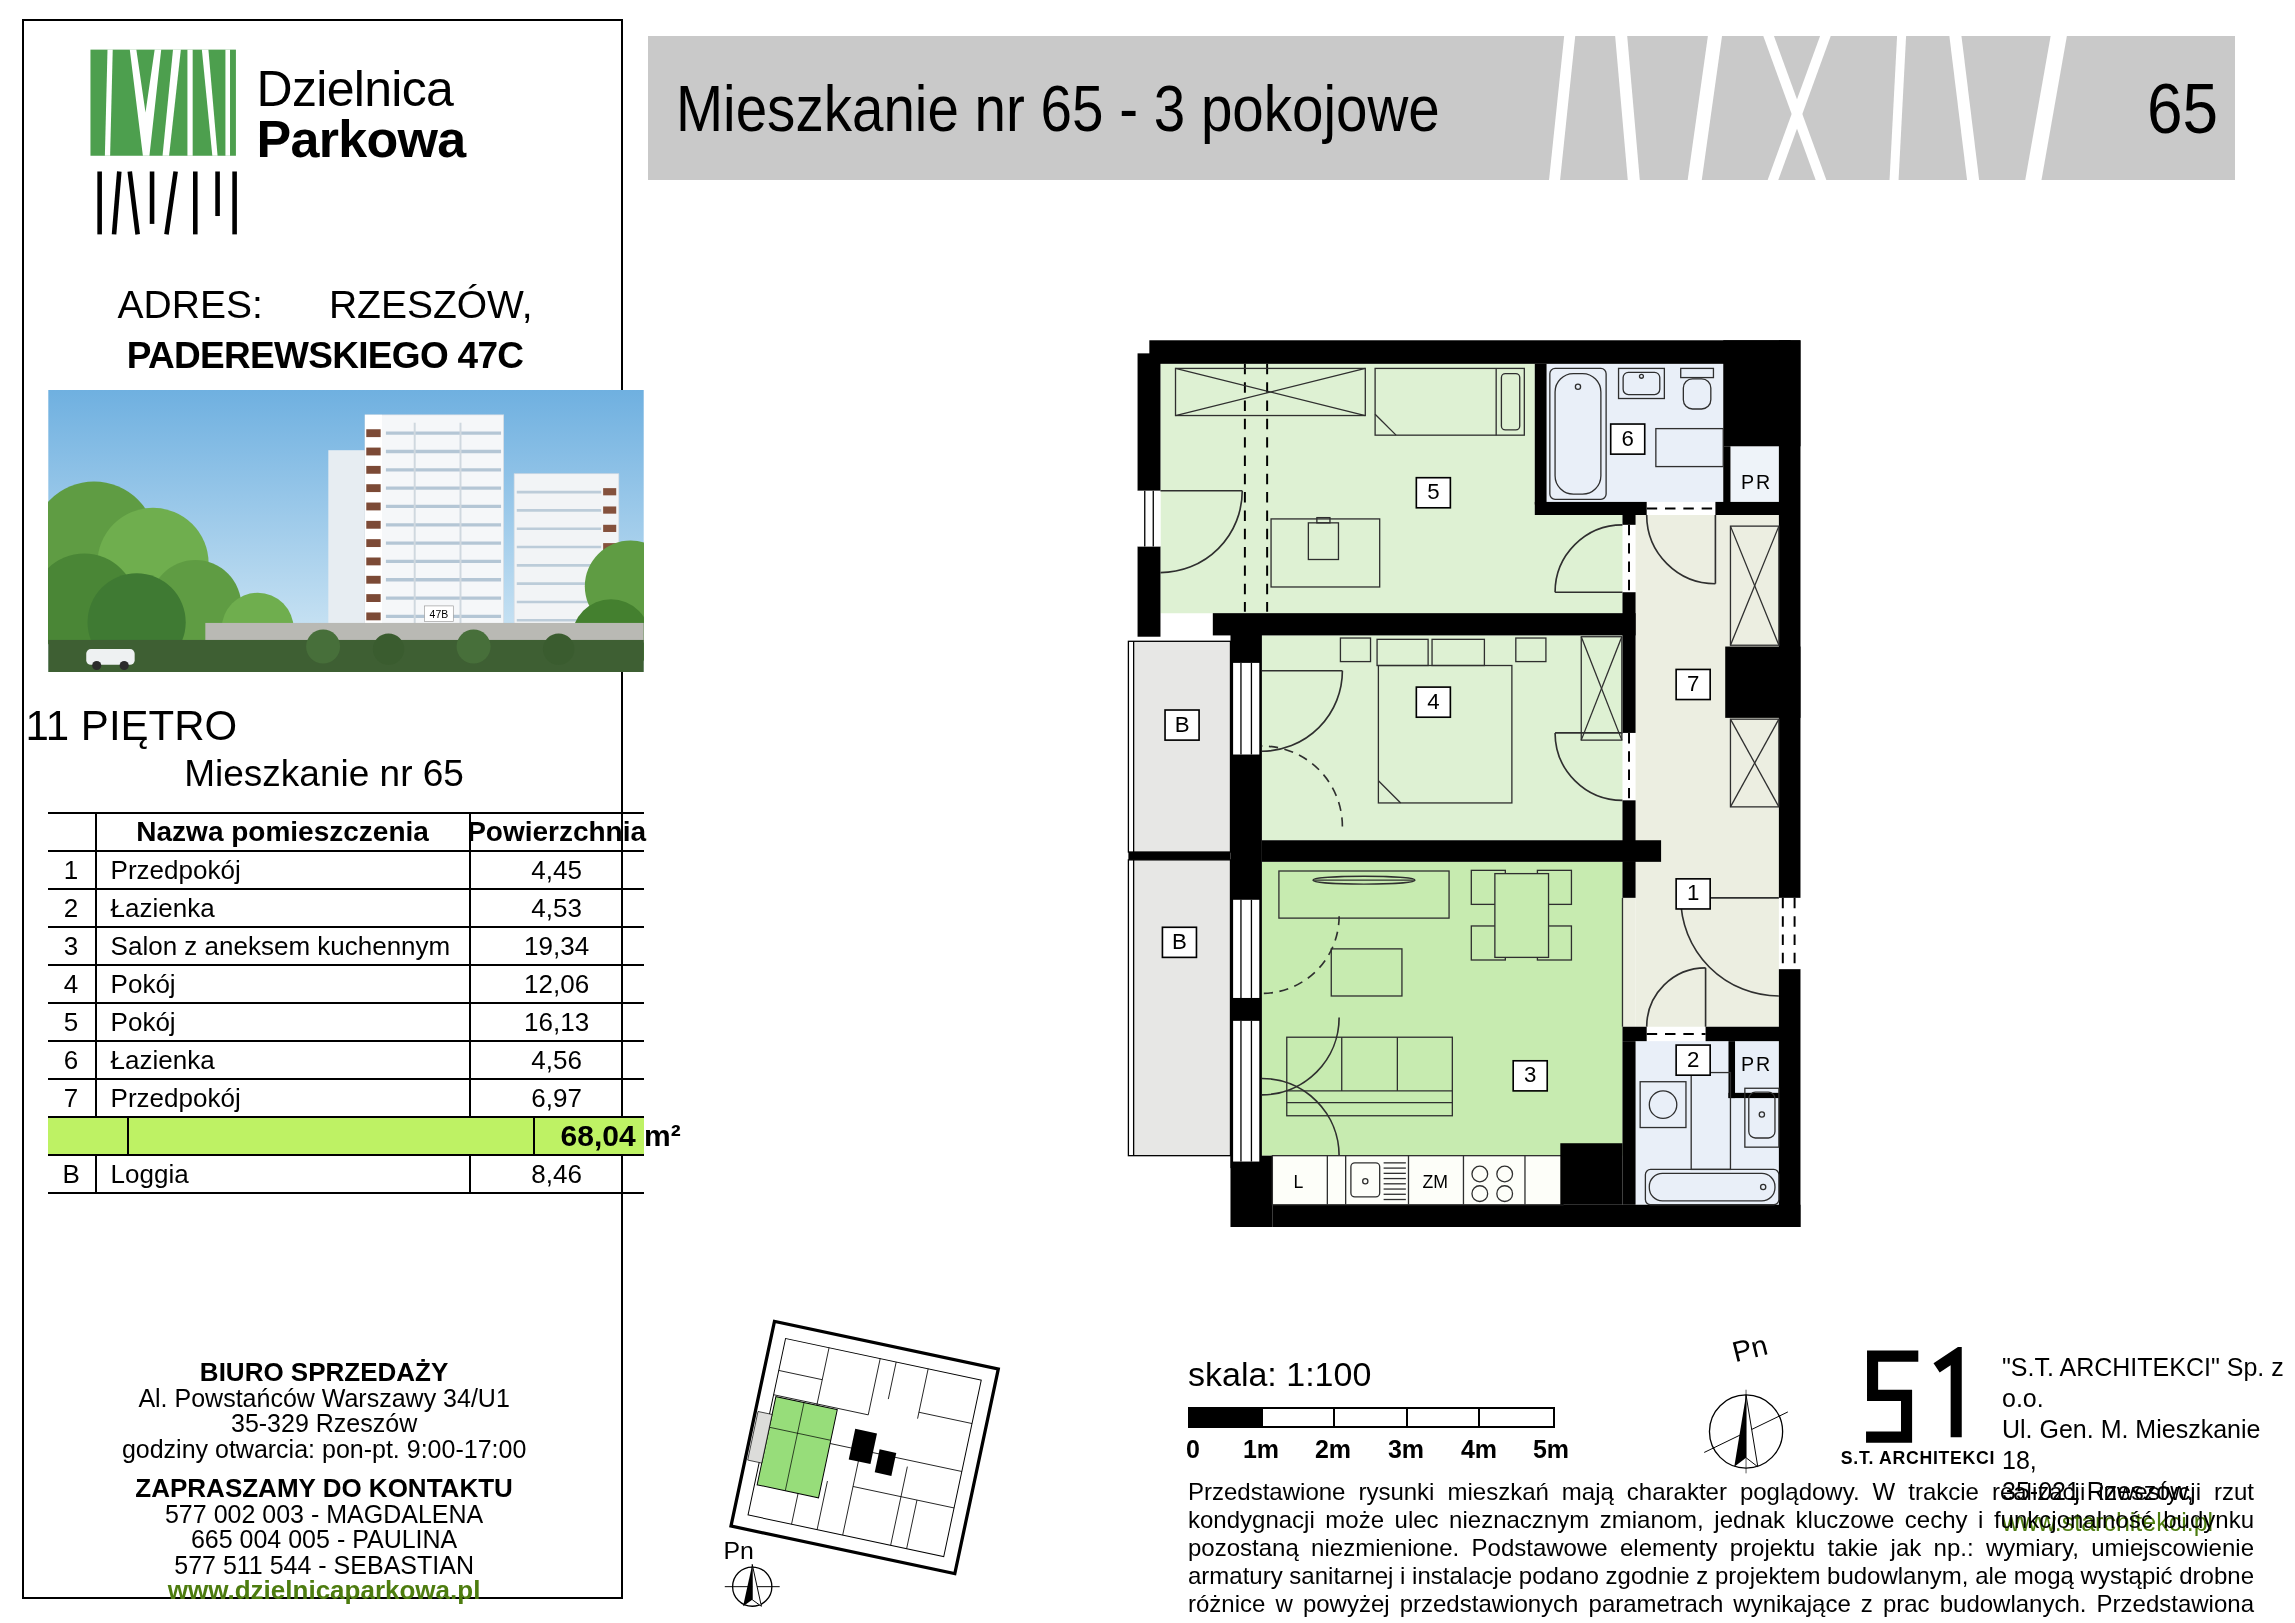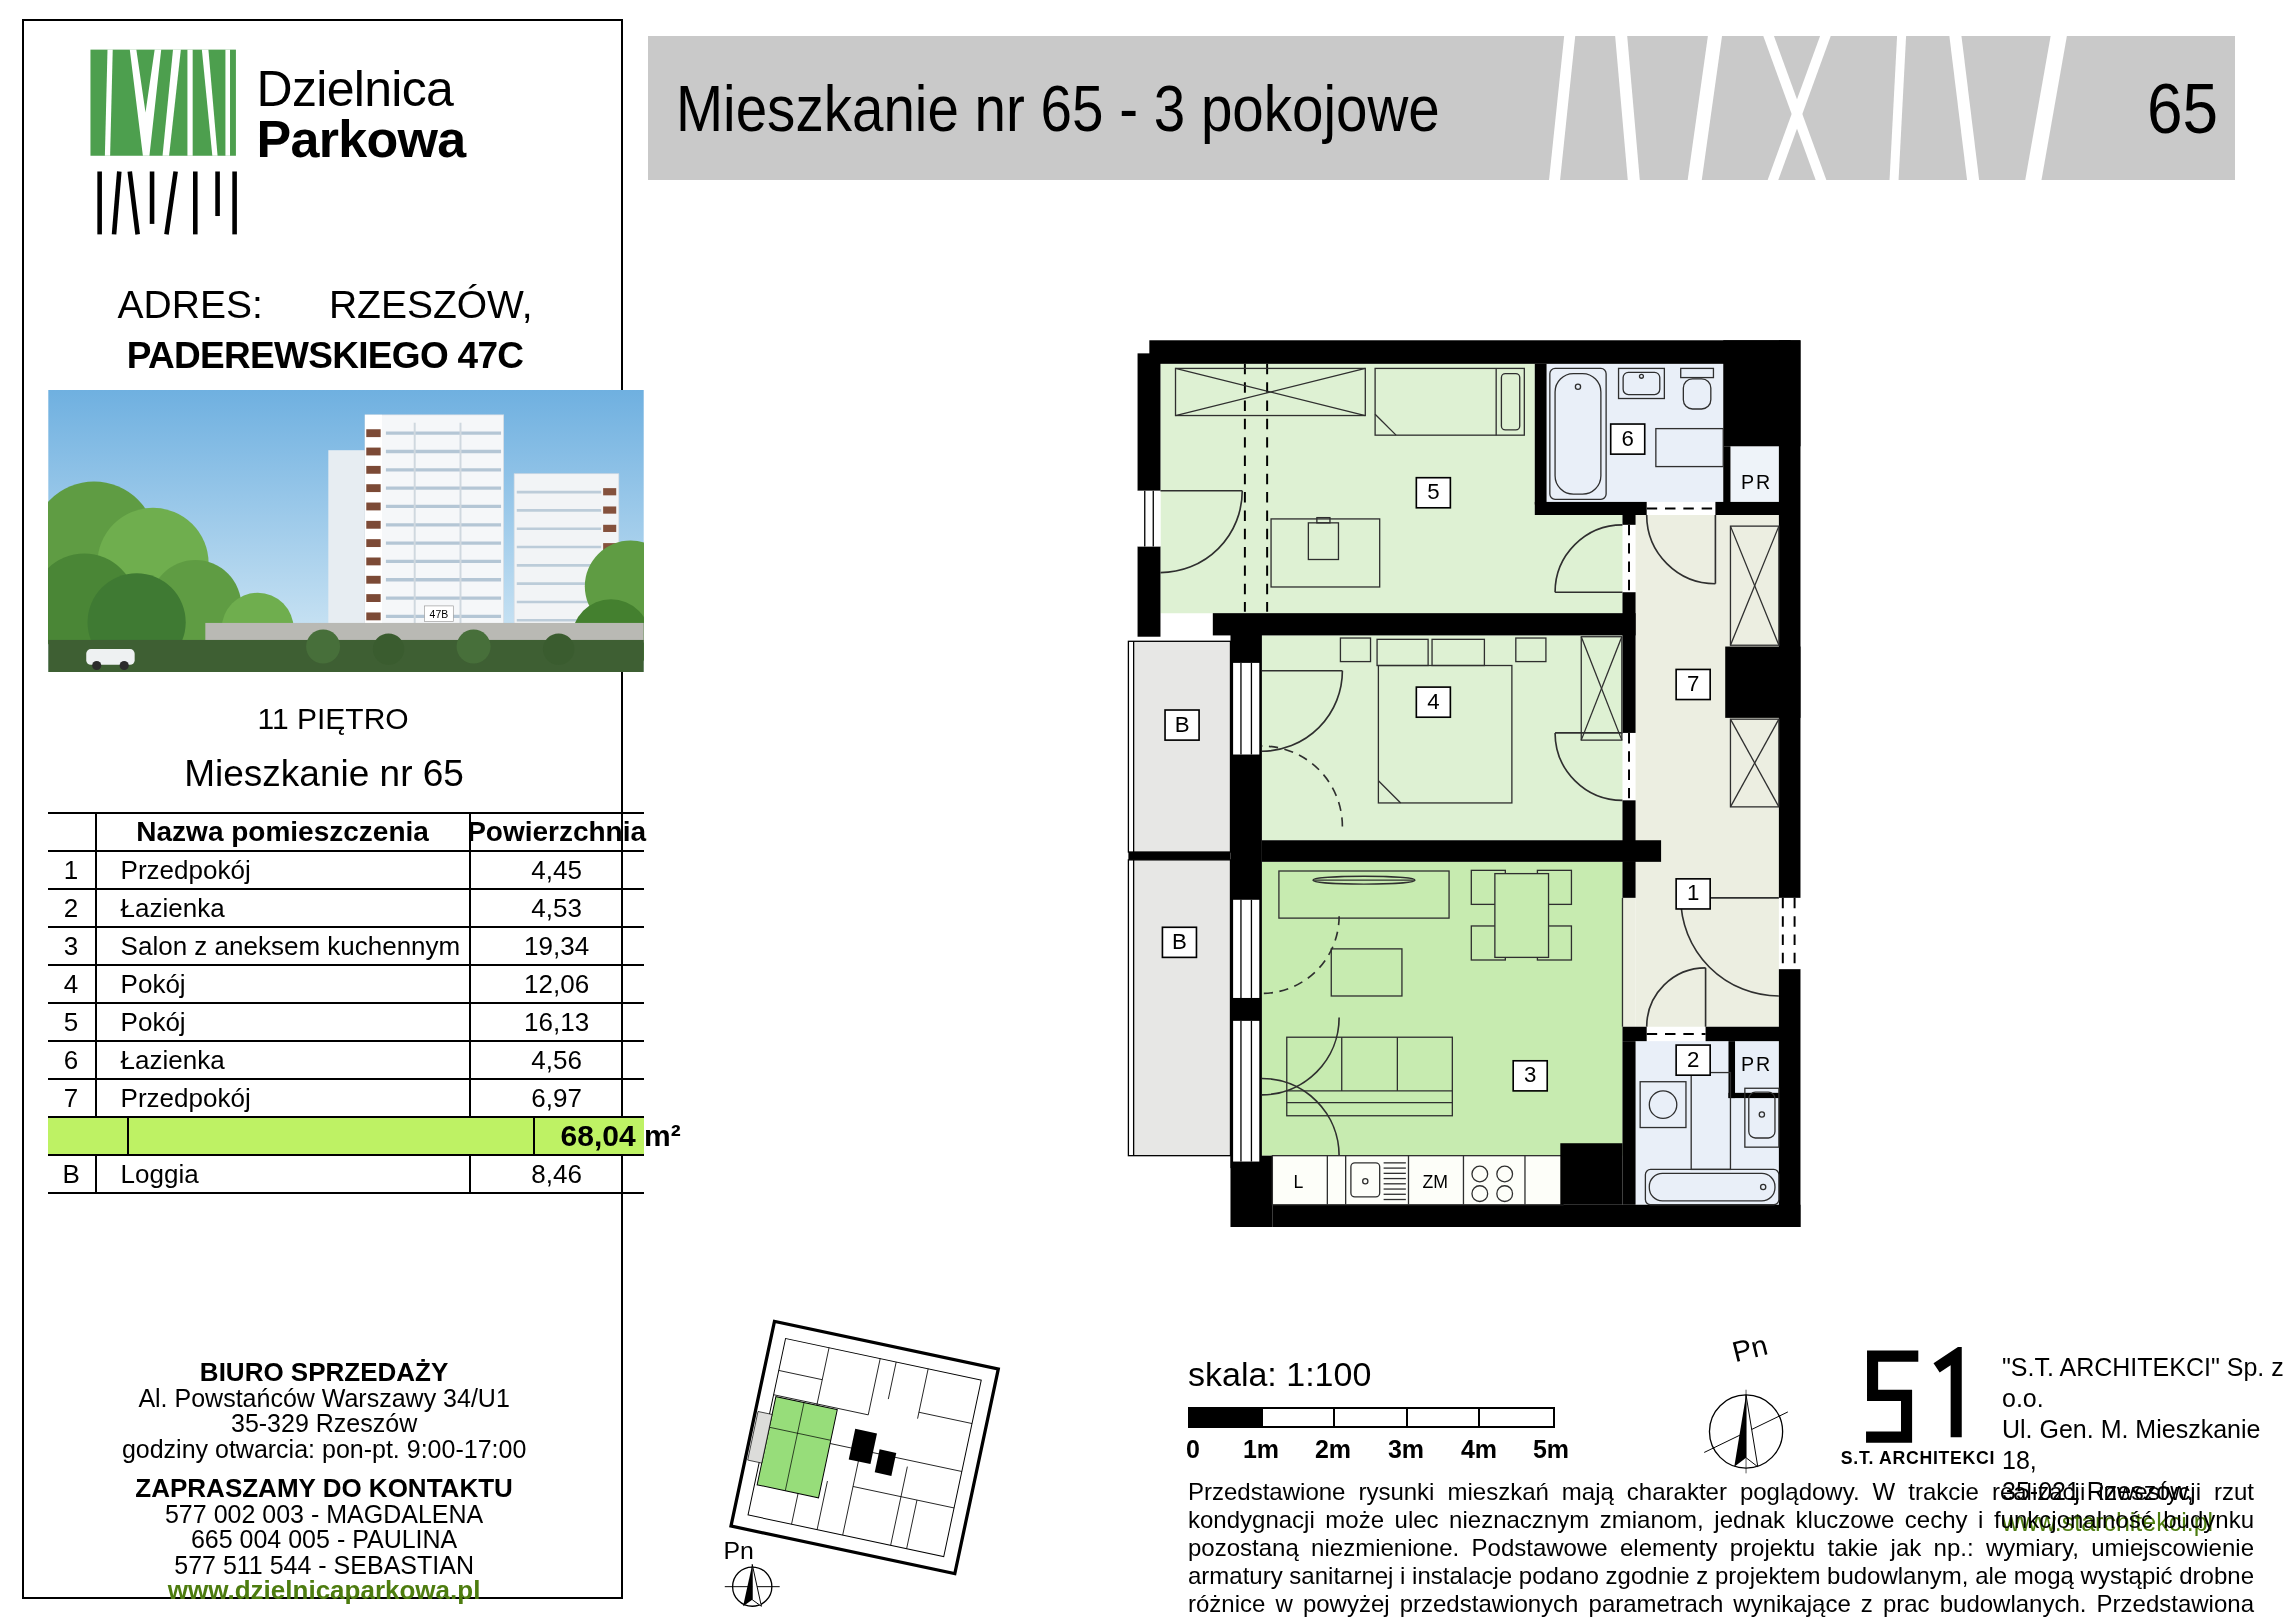--- a/index.html
+++ b/index.html
@@ -8,27 +8,27 @@
   
   #sidebar{left:21.6px;top:19px;width:601px;height:1580px;border:2.6px solid #000;box-sizing:border-box;background:#fff;}
   .logo-row{left:65px;top:26px;width:471px;height:183px;display:flex;align-items:flex-start;gap:17px;}
   .logo-text{line-height:0.98;padding-top:18.3px;}
   .logo-text .l1{font-size:50px;font-weight:400;letter-spacing:-0.7px;}
   .logo-text .l2{font-size:52px;font-weight:700;letter-spacing:-0.7px;}
   .addr-block{left:94px;top:262px;width:415px;}
   .addr-line1{display:flex;justify-content:space-between;font-size:39px;gap:12px;}
   .addr-line2{margin-top:7.9px;text-align:center;font-size:37px;font-weight:700;letter-spacing:-0.7px;}
   #photo{left:24px;top:369px;width:596px;height:282px;overflow:hidden;}
-  .floor-title{left:9px;top:681px;width:601px;text-align:center;font-size:30px;}
+  .floor-title{left:2px;top:681px;width:601px;text-align:left;font-size:42px;}
   .floor-sub{left:0;top:732px;width:601px;text-align:center;font-size:37px;}
   #rooms-table{left:24px;top:791px;width:596px;border-top:2px solid #000;font-size:26px;}
   .trow{display:grid;grid-template-columns:47px 374px 174px;height:36px;border-bottom:2px solid #000;align-items:center;}
   .trow>div{height:100%;display:flex;align-items:center;}
   .c-no{justify-content:center;}
-  .c-name{border-left:2px solid #000;padding-left:24px;box-sizing:border-box;}
+  .c-name{border-left:2px solid #000;padding-left:14px;box-sizing:border-box;}
   .c-area{border-left:2px solid #000;justify-content:center;}
   .thead{font-weight:700;font-size:28px;}
   .thead .c-name{justify-content:center;padding-left:0;}
   .trow.total{background:#bef264;gap:32px;}
   .trow.total .c-area{font-weight:700;font-size:30px;}
   #contact{left:0;top:1339px;width:601px;text-align:center;font-size:25px;line-height:25.5px;}
   #contact .b{font-weight:700;font-size:26px;}
   #contact .gap{height:14.4px;}
   
   #titlebar{left:648px;top:36px;width:1587px;height:144px;background:#c9c9c9;}

